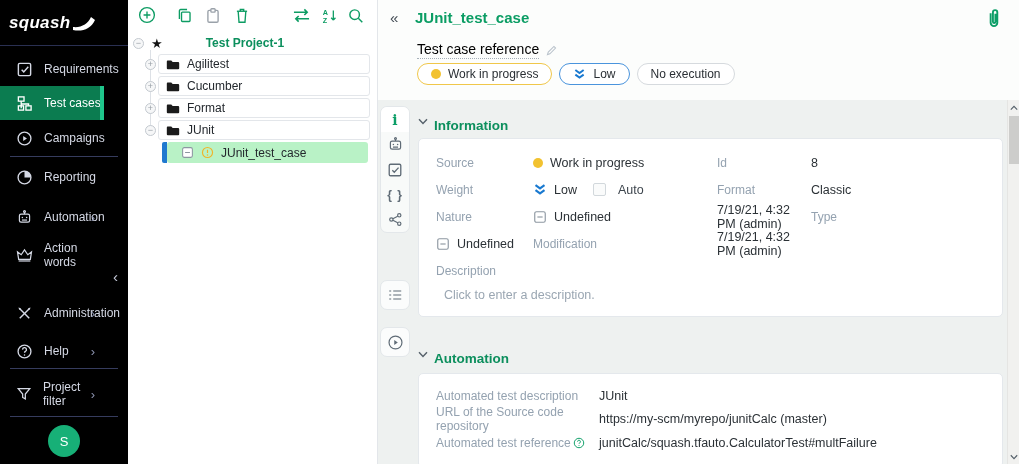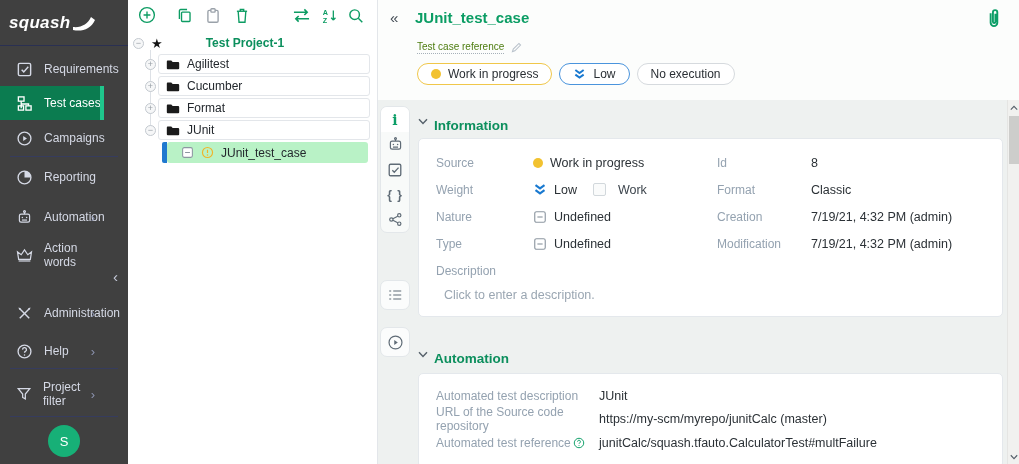--- a/index.html
+++ b/index.html
@@ -1,21 +1,21 @@
 <!DOCTYPE html>
 <html><head>
 <meta charset="utf-8">
 <style>
   * { margin:0; padding:0; box-sizing:border-box; }
   html,body { width:1019px; height:464px; overflow:hidden;
     font-family:"Liberation Sans", sans-serif; background:#fff; }
 
   
   .sidebar { position:absolute; left:0; top:0; width:128px; height:464px;
-    background:#404040; }
+    background:#000000; }
   .logo { position:absolute; left:0; top:0; width:128px; height:46px;
     display:flex; align-items:center; padding-left:9px; border-bottom:1px solid #2a3052; }
   .logo-text { color:#fff; font-style:italic; font-weight:bold; font-size:17px; letter-spacing:.3px; }
   .nav-item { position:absolute; left:0; width:104px; height:34px;
     display:flex; align-items:center; gap:11px; padding-left:16px;
     color:#d5d9e5; font-size:12px; cursor:pointer; }
   .nav-item svg { flex:0 0 auto; }
   .nav-item.active { background:#0b7c50; color:#fff; }
   .nav-item.active::after { content:""; position:absolute; right:0; top:0;
     width:4px; height:34px; background:#1fc68c; }
@@ -48,21 +48,21 @@
   .sel-row { position:absolute; left:39px; top:142px; width:201px; height:21px;
     background:#b9f2c6; border-radius:3px; display:flex; align-items:center;
     gap:7px; padding-left:14px; cursor:pointer; }
 
   
   .main { position:absolute; left:378px; top:0; right:0; height:464px; background:#eef1f0; }
   .main-header { position:absolute; left:0; top:0; right:0; height:100px; background:#fcfdfc; }
   .back-btn { position:absolute; left:12px; top:9px; font-size:15px; color:#434c55; cursor:pointer; }
   .page-title { position:absolute; left:37px; top:9px; font-size:15px; font-weight:bold; color:#0b9d64; }
   .ref-row { position:absolute; left:39px; top:41px; display:flex; align-items:center; gap:6px; cursor:pointer; }
-  .ref-label { color:#4d7c0f; font-size:10px; border-bottom:1px dotted #a6b0b9; padding-bottom:1px; }
+  .ref-label { color:#000000; font-size:14px; border-bottom:1px dotted #a6b0b9; padding-bottom:1px; }
   .chip-row { position:absolute; left:39px; top:63px; display:flex; gap:7px; }
   .chip { height:22px; border-radius:11px; background:#fff; display:inline-flex;
     align-items:center; gap:7px; padding:0 13px; font-size:12px; color:#2a2f34; cursor:pointer; }
   .chip.status { border:1px solid #f0c74a; }
   .chip.weight { border:1px solid #4a94dd; }
   .chip.exec   { border:1px solid #d6dade; }
   .dot { width:10px; height:10px; border-radius:50%; background:#f2c230; }
   .clip-btn { position:absolute; right:16px; top:7px; cursor:pointer; }
 
   .main-body { position:absolute; left:0; top:100px; right:0; bottom:0; }
@@ -450,36 +450,35 @@
           <div class="f-label">Weight</div>
           <div class="f-value">
             <span>
                 <svg width="14" height="13" viewBox="0 0 14 13" fill="none" stroke="#1979d0" stroke-width="2.1">
                   <path d="M2.5 2.2L7 5.4l4.5-3.2"></path>
                   <path d="M2.5 7.2L7 10.4l4.5-3.2"></path>
                 </svg>
               </span>
             <span>Low</span>
             <span class="auto-box"></span>
-            <span class="auto-label">Work</span>
+            <span class="auto-label">Auto</span>
           </div>
           <div class="f-label">Format</div>
           <div class="f-value">Classic</div>
 
           <div class="f-label">Nature</div>
           <div class="f-value">
             <span>
                 <svg width="14" height="14" viewBox="0 0 16 16" fill="none" stroke="#8d97a1" stroke-width="1.3">
                   <rect x="2" y="2" width="12" height="12" rx="2"></rect>
                   <path d="M5 8h6"></path>
                 </svg>
               </span>
             <span>Undefined</span>
           </div>
-          <div class="f-label">Creation</div>
           <div class="f-value">7/19/21, 4:32 PM (admin)</div>
 
           <div class="f-label">Type</div>
           <div class="f-value">
             <span>
                 <svg width="14" height="14" viewBox="0 0 16 16" fill="none" stroke="#8d97a1" stroke-width="1.3">
                   <rect x="2" y="2" width="12" height="12" rx="2"></rect>
                   <path d="M5 8h6"></path>
                 </svg>
               </span>

